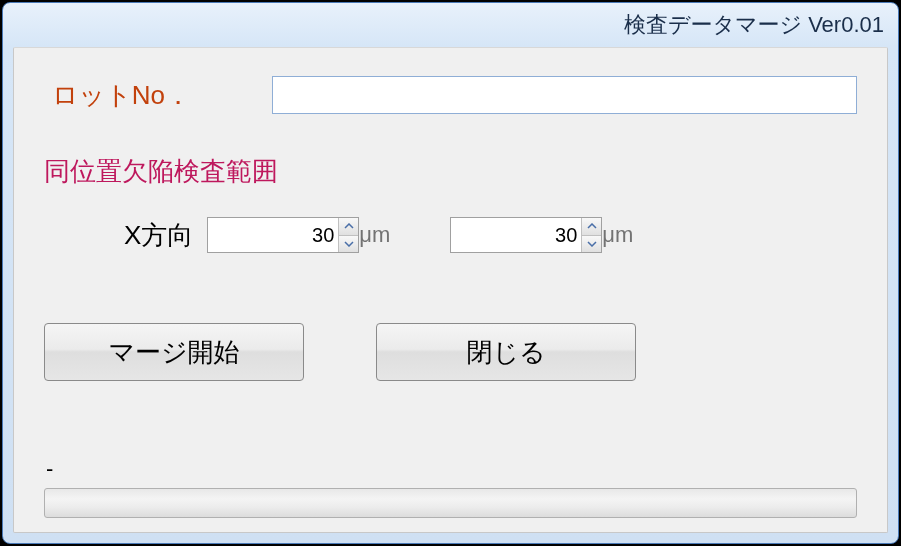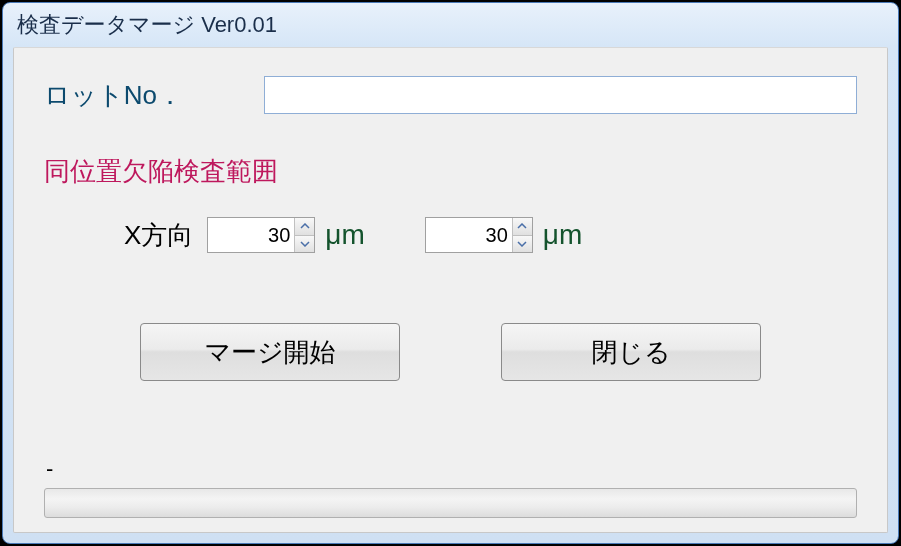--- a/index.html
+++ b/index.html
@@ -25,41 +25,43 @@
       flex-direction: column;
       overflow: hidden;
     }
     .titlebar {
       height: 44px;
       padding: 8px 14px;
       font-size: 22px;
       color: #1a2e4a;
       display: flex;
       align-items: center;
+      justify-content: flex-end;
     }
     .client-area {
       flex: 1;
       margin: 0 10px 10px 10px;
       background: #f0f0f0;
       border: 1px solid #c8c8c8;
       border-top: 1px solid #d8d8d8;
       border-radius: 2px;
       padding: 28px 30px 14px 30px;
       display: flex;
       flex-direction: column;
     }
     .row-lot {
       display: flex;
       align-items: center;
       margin-bottom: 40px;
     }
     .label-lot {
       font-size: 26px;
-      color: #0c4a6e;
+      color: #c2410c;
       width: 220px;
+      margin-left: 8px;
     }
     .input-lot {
       flex: 1;
       height: 38px;
       border: 1px solid #8faed6;
       background: #fff;
       font-size: 20px;
       padding: 0 8px;
       outline: none;
     }
@@ -82,20 +84,21 @@
       font-size: 26px;
       color: #000;
       margin-right: 14px;
     }
     .spinner {
       display: flex;
       align-items: stretch;
       height: 36px;
       border: 1px solid #a0a0a0;
       background: #fff;
+      padding-left: 44px;
     }
     .spinner-input {
       width: 86px;
       border: none;
       text-align: right;
       font-size: 20px;
       padding: 0 4px;
       outline: none;
       font-family: inherit;
     }
@@ -116,31 +119,30 @@
       padding: 0;
     }
     .spin-btn:first-child {
       border-bottom: 1px solid #c0c0c0;
     }
     .spin-btn svg {
       width: 10px;
       height: 6px;
     }
     .unit-label {
-      font-size: 28px;
-      color: #14532d;
-      margin-left: 10px;
+      font-size: 22px;
+      color: #737373;
     }
     .spacer {
       width: 60px;
     }
     .button-row {
       display: flex;
-      justify-content: center;
-      gap: 101px;
+      justify-content: flex-start;
+      gap: 72px;
       margin-top: 70px;
     }
     .main-button {
       width: 260px;
       height: 58px;
       font-size: 26px;
       color: #000;
       background: linear-gradient(180deg, #f5f5f5 0%, #ebebeb 45%, #dedede 50%, #e6e6e6 100%);
       border: 1px solid #8a8a8a;
       border-radius: 4px;

